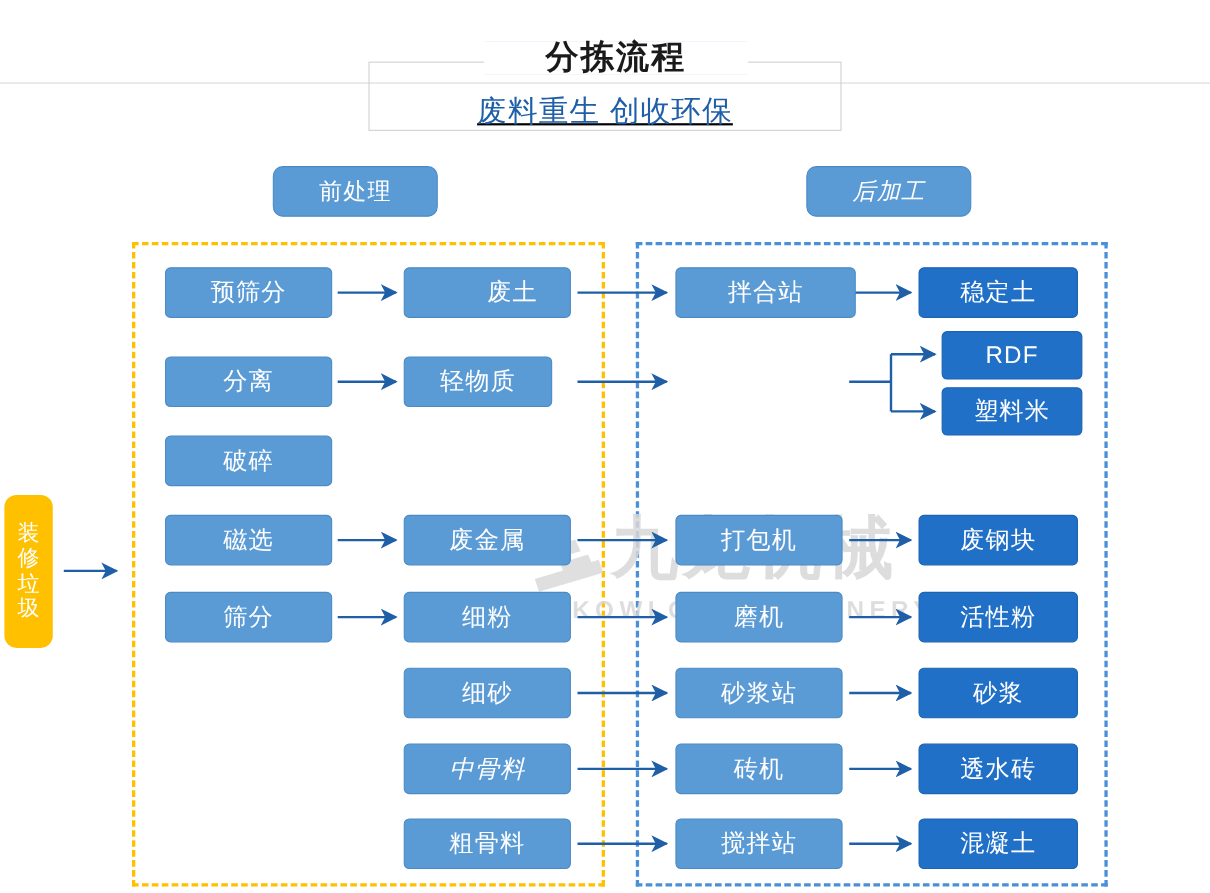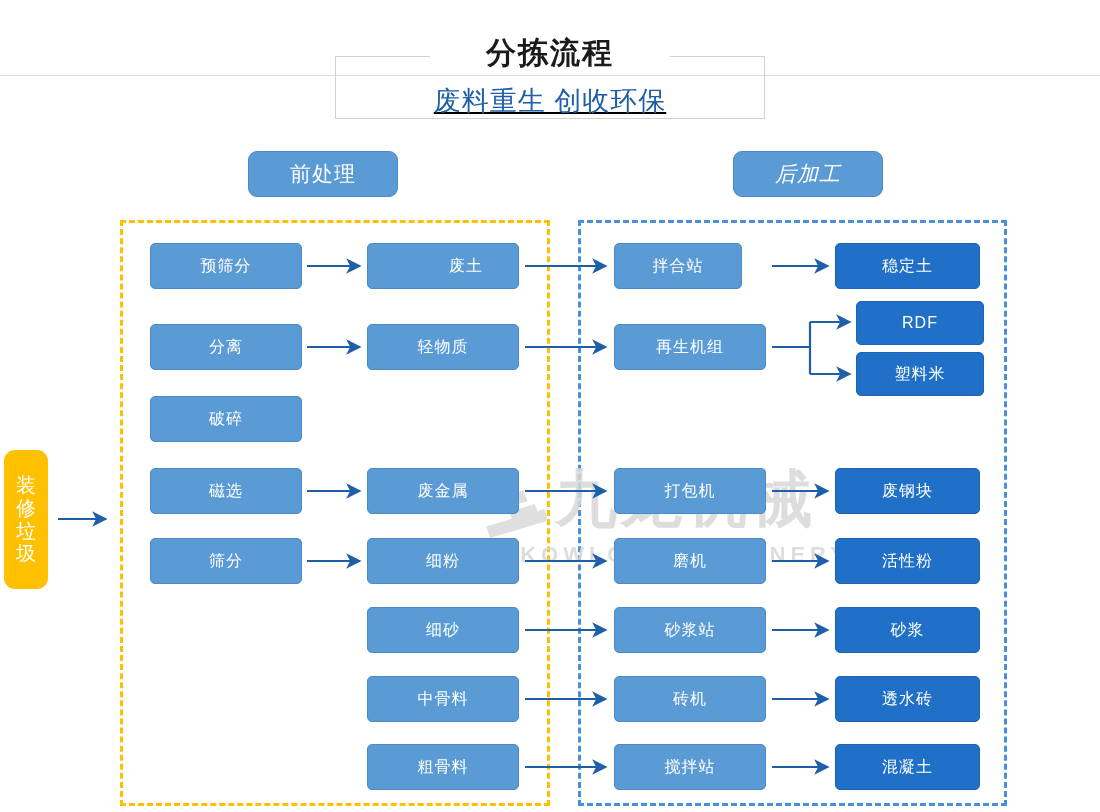--- a/index.html
+++ b/index.html
@@ -22,21 +22,21 @@
     border: 1px solid #d0d0d0; background: transparent;
   }
   .hdr-title {
     position: absolute; left: 0; right: 0; top: 38px;
     text-align: center;
     font-size: 30px; font-weight: 700; color: #1a1a1a;
     letter-spacing: 2px; line-height: 1;
     background: #ffffff; display: inline-block;
   }
   .hdr-title-wrap {
-    position: absolute; left: 430px; top: 38px; width: 240px;
+    position: absolute; left: 440px; top: 38px; width: 240px;
     text-align: center; background: #c4b5fd;
   }
   .hdr-sub-wrap {
     position: absolute; left: 370px; top: 86px; width: 360px;
     text-align: center; background: #fff; text-decoration: underline;
   }
   .hdr-sub {
     font-size: 27px; color: #1f5fa8; letter-spacing: 1px;
     line-height: 1.15; white-space: nowrap;
   }
@@ -92,21 +92,21 @@
     width: 78px; height: 66px;
     opacity: .8;
   }
 
   
   .node {
     position: absolute;
     display: flex; align-items: center; justify-content: center;
     border-radius: 5px;
     color: #ffffff;
-    font-size: 16px;
+    font-size: 22px;
     letter-spacing: 1px;
     white-space: nowrap;
   }
   .node.light { background: #5b9bd5; border: 1px solid #4a8bc6; }
   .node.dark  { background: #2070c8; border: 1px solid #1c63b0; }
 
   .node.src {
     background: #ffc000; border: none; border-radius: 11px;
     left: 4px; top: 450px; width: 44px; height: 139px;
     flex-direction: column; justify-content: center;
@@ -193,29 +193,28 @@
     <span>圾</span>
   </div>
 
   <div class="node light" style="left:150px;top:243px;width:152px;height:46px;">预筛分</div>
   <div class="node light" style="left:150px;top:324px;width:152px;height:46px;">分离</div>
   <div class="node light" style="left:150px;top:396px;width:152px;height:46px;">破碎</div>
   <div class="node light" style="left:150px;top:468px;width:152px;height:46px;">磁选</div>
   <div class="node light" style="left:150px;top:538px;width:152px;height:46px;">筛分</div>
 
   <div class="node light" style="left:367px;top:243px;width:152px;height:46px;padding-left:46px;">废土</div>
-  <div class="node light" style="left:367px;top:324px;width:152px;height:46px;">轻物质</div>
+  <div class="node light" style="left:367px;top:324px;width:135px;height:46px;">轻物质</div>
   <div class="node light" style="left:367px;top:468px;width:152px;height:46px;">废金属</div>
   <div class="node light" style="left:367px;top:538px;width:152px;height:46px;">细粉</div>
   <div class="node light" style="left:367px;top:607px;width:152px;height:46px;">细砂</div>
-  <div class="node light" style="left:367px;top:676px;width:152px;height:46px;">中骨料</div>
+  <div class="node light" style="left:367px;top:676px;width:152px;height:46px;font-style:italic;">中骨料</div>
   <div class="node light" style="left:367px;top:744px;width:152px;height:46px;">粗骨料</div>
 
-  <div class="node light" style="left:614px;top:243px;width:128px;height:46px;">拌合站</div>
-  <div class="node light" style="left:614px;top:324px;width:152px;height:46px;">再生机组</div>
+  <div class="node light" style="left:614px;top:243px;width:164px;height:46px;">拌合站</div>
   <div class="node light" style="left:614px;top:468px;width:152px;height:46px;">打包机</div>
   <div class="node light" style="left:614px;top:538px;width:152px;height:46px;">磨机</div>
   <div class="node light" style="left:614px;top:607px;width:152px;height:46px;">砂浆站</div>
   <div class="node light" style="left:614px;top:676px;width:152px;height:46px;">砖机</div>
   <div class="node light" style="left:614px;top:744px;width:152px;height:46px;">搅拌站</div>
 
   <div class="node dark" style="left:835px;top:243px;width:145px;height:46px;">稳定土</div>
   <div class="node dark" style="left:856px;top:301px;width:128px;height:44px;">RDF</div>
   <div class="node dark" style="left:856px;top:352px;width:128px;height:44px;">塑料米</div>
   <div class="node dark" style="left:835px;top:468px;width:145px;height:46px;">废钢块</div>

